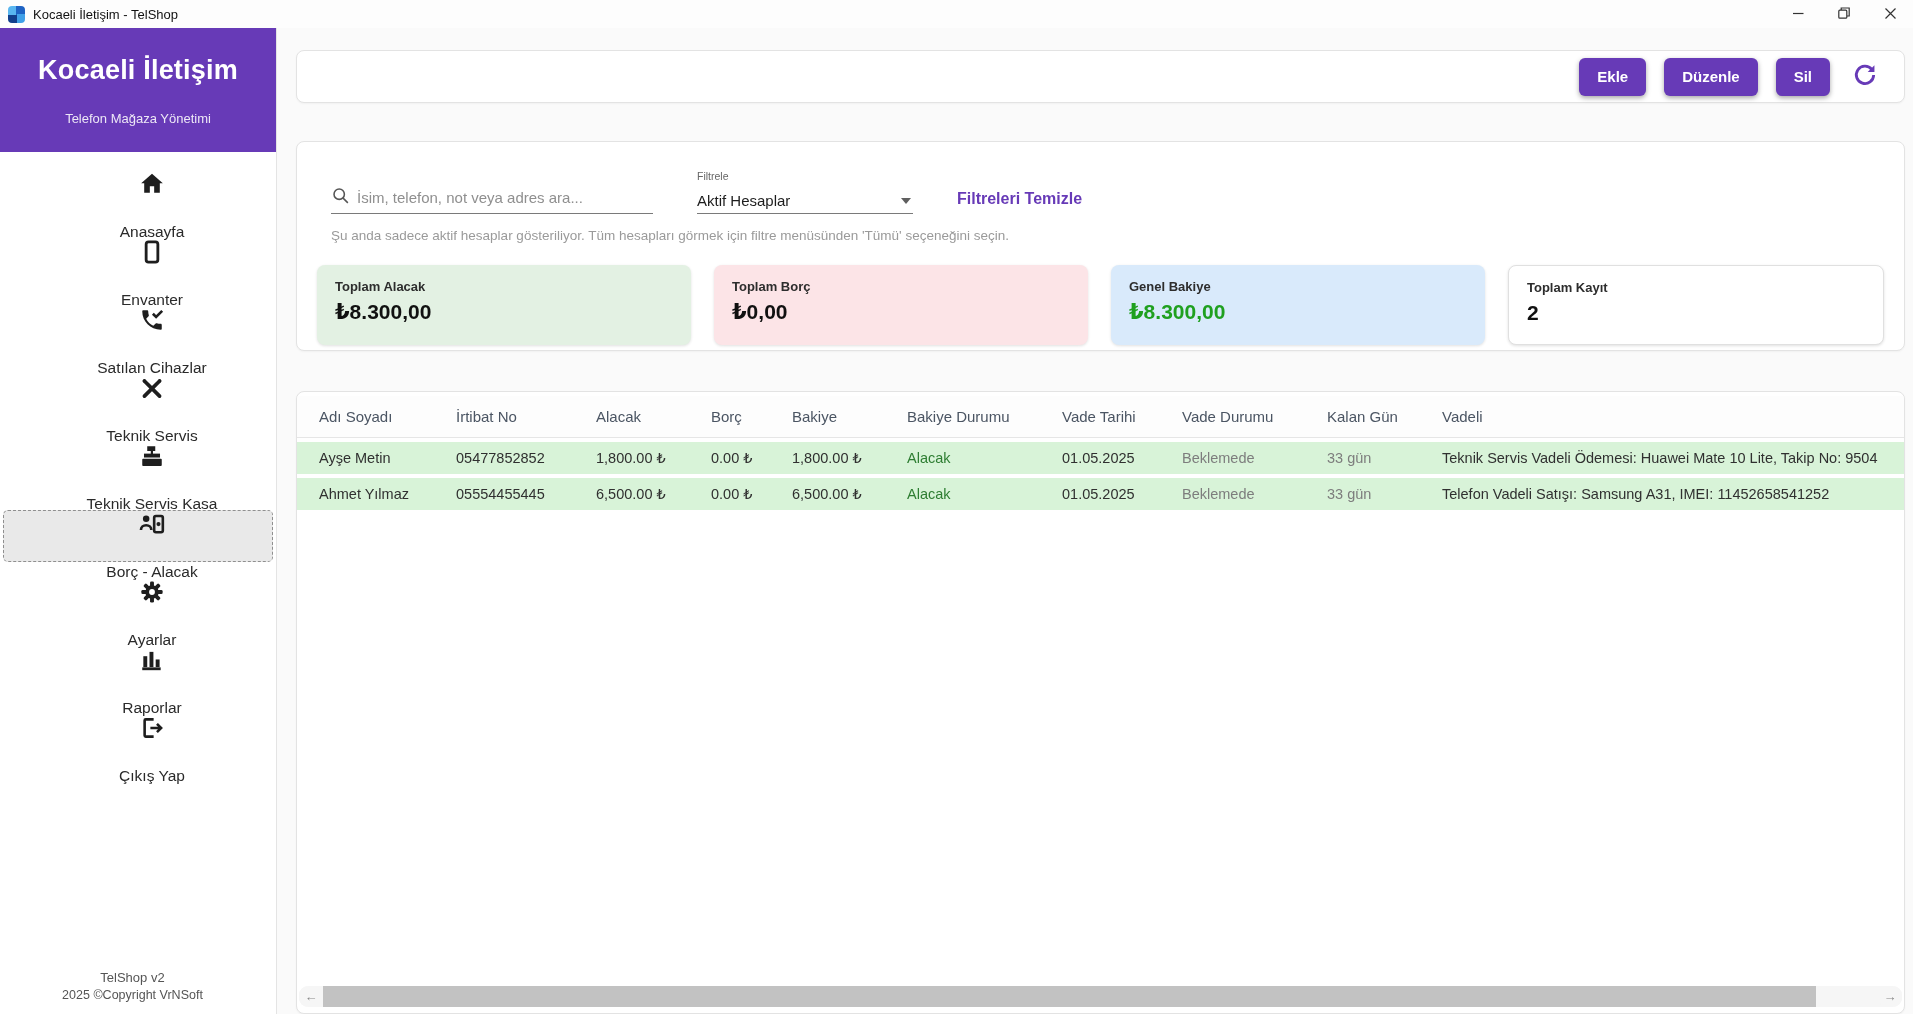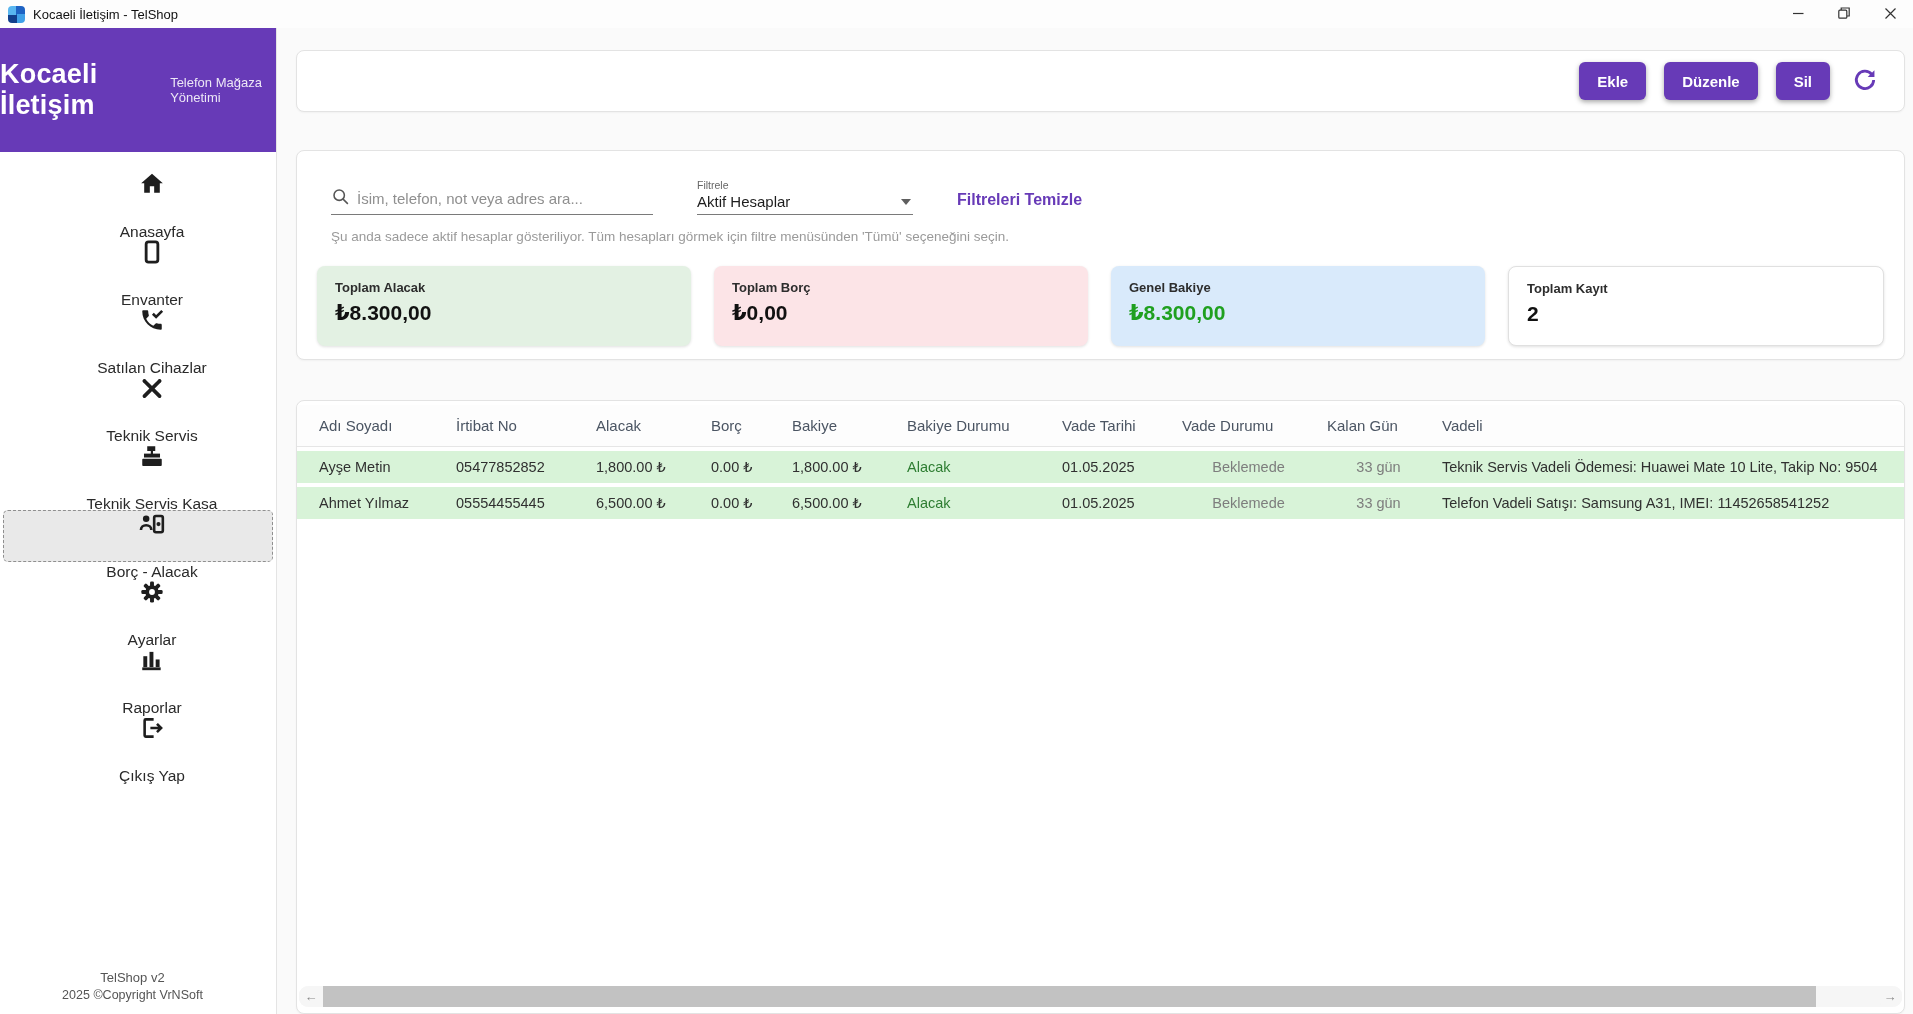--- a/index.html
+++ b/index.html
@@ -13,71 +13,71 @@
     background:conic-gradient(#1e63c4 0 25%, #3fa0e8 25% 50%, #123f8c 50% 75%, #58b6f0 75%); }
   .titlebar-title { font-size:13px; color:#111; }
   .titlebar-controls { display:flex; height:100%; }
   .tb-btn { width:46px; height:100%; display:flex; align-items:center; justify-content:center; color:#222; }
   .tb-btn svg { stroke:#333; stroke-width:1.2; fill:none; }
 
   .app { display:flex; height:986px; }
 
   
   .sidebar { width:277px; background:#ffffff; border-right:1px solid #e4e4e4; display:flex; flex-direction:column; position:relative; }
-  .brand { height:124px; background:#673ab7; color:#fff; display:flex; flex-direction:row; align-items:center; justify-content:center; gap:25px; }
+  .brand { height:124px; background:#673ab7; color:#fff; display:flex; flex-direction:column; align-items:center; justify-content:center; gap:25px; }
   .brand-title { font-size:27px; font-weight:bold; letter-spacing:.2px; }
   .brand-sub { font-size:13px; color:rgba(255,255,255,.88); }
   .nav { margin-top:18px; padding:0 3px; }
   .nav-item { height:52px; margin-bottom:16px; display:flex; align-items:center; gap:26px; padding-left:28px; cursor:pointer; border:1px solid transparent; border-radius:5px;flex-direction:column; }
   .nav-item.selected { background:#e9e9e9; border:1px dashed #8f8f8f; }
   .nav-icon { width:26px; height:26px; color:#1e1e1e; flex:0 0 26px; display:flex; }
   .nav-icon svg { width:100%; height:100%; }
   .nav-label { font-size:15.5px; color:#2a2a2a; }
   .sidebar-footer { position:absolute; bottom:12px; left:0; right:11px; text-align:center; color:#555; }
   .sf-line1 { font-size:13px; margin-bottom:3px; }
   .sf-line2 { font-size:12.5px; }
 
   
   .main { flex:1; padding:22px 8px 0 19px; display:flex; flex-direction:column; }
   .card { background:#fff; border:1px solid #e3e3e3; border-radius:8px; box-shadow:0 1px 2px rgba(0,0,0,.04); }
 
-  .toolbar-card { height:62px; display:flex; align-items:center; justify-content:flex-end; gap:18px; padding:10px 22px; }
+  .toolbar-card { height:53px; display:flex; align-items:center; justify-content:flex-end; gap:18px; padding:10px 22px; }
   .btn { background:#673ab7; color:#fff; border:none; border-radius:6px; height:38px; padding:0 18px; font-size:15px; font-weight:bold; font-family:inherit; box-shadow:0 2px 5px rgba(0,0,0,.35); cursor:pointer; }
   .refresh-btn { width:30px; height:30px; color:#673ab7; background:none; border:none; cursor:pointer; margin-left:4px; display:flex; align-items:center; }
   .refresh-btn svg { width:26px; height:26px; }
 
   .filter-card { margin-top:38px; height:210px; padding:28px 20px 0 20px; }
   .filter-row { display:flex; align-items:flex-end; gap:44px; margin-left:14px; }
   .search-box { display:flex; align-items:center; gap:7px; width:322px; border-bottom:1px solid #7a7a7a; padding-bottom:4px; }
   .search-box svg { width:19px; height:19px; color:#555; flex:0 0 19px; }
   .search-input { border:none; outline:none; flex:1; font-size:15px; font-family:inherit; color:#222; background:transparent; }
   .search-input::placeholder { color:#8f8f8f; }
   .filter-select { width:216px; border-bottom:1px solid #7a7a7a; padding-bottom:4px; position:relative; cursor:pointer; }
-  .filter-select-label { font-size:10.5px; color:#666; margin-bottom:2px; }
+  .filter-select-label { font-size:10.5px; color:#666; margin-bottom:10px; }
   .filter-select-value { font-size:15px; color:#1d1d1d; }
   .select-arrow { position:absolute; right:2px; bottom:9px; width:0; height:0; border-left:5px solid transparent; border-right:5px solid transparent; border-top:6px solid #5f5f5f; }
   .clear-link { font-size:16px; font-weight:bold; color:#673ab7; cursor:pointer; padding-bottom:6px; }
   .info-text { margin:14px 0 0 14px; font-size:13.5px; color:#9a9a9a; }
   .summary-row { display:flex; gap:23px; margin-top:22px; }
   .sum-card { flex:1; height:80px; border-radius:8px; padding:14px 18px; box-shadow:0 1px 3px rgba(0,0,0,.12); }
   .sum-card .lbl { font-size:13px; font-weight:bold; color:#2d2d2d; margin-bottom:6px; }
   .sum-card .val { font-size:21px; font-weight:800; color:#111; }
   .sum-alacak { background:#e3f1e3; }
   .sum-borc { background:#fce4e7; }
   .sum-bakiye { background:#d9eafb; }
   .sum-bakiye .val { color:#1fa01f; }
   .sum-kayit { background:#ffffff; border:1px solid #e0e0e0; }
 
   .table-card { margin-top:40px; flex:1; position:relative; overflow:hidden; display:flex; flex-direction:column; }
   table { width:100%; border-collapse:separate; border-spacing:0 4px; table-layout:fixed; }
   th { height:42px; text-align:left; font-size:15px; font-weight:500; color:#4b5563; padding:0 6px; border-bottom:1px solid #e6e6e6; background:#fdfdfd; white-space:nowrap; overflow:hidden; cursor:pointer; }
   td { height:32px; background:#d8f3d8; font-size:14.5px; color:#303030; padding:0 6px; white-space:nowrap; overflow:hidden; }
   th.first, td.first { padding-left:22px; }
   td.status-green { color:#2e7d32; }
-  td.muted { color:#7d7d7d;text-align:center; }
+  td.muted { color:#7d7d7d; }
   tr.data-row { cursor:pointer; }
 
   .hscrollbar { position:absolute; left:2px; right:2px; bottom:6px; height:21px; background:#f6f6f6; border-radius:9px; display:flex; align-items:stretch; }
   .hs-arrow { width:24px; display:flex; align-items:center; justify-content:center; color:#8a8a8a; font-size:13px; cursor:pointer; background:#f6f6f6; border-radius:9px; }
   .hs-thumb { background:#c2c2c2; width:calc(100% - 110px); cursor:grab; }
   .hs-gap { flex:1; }
 </style>
 </head>
 <body>
 

